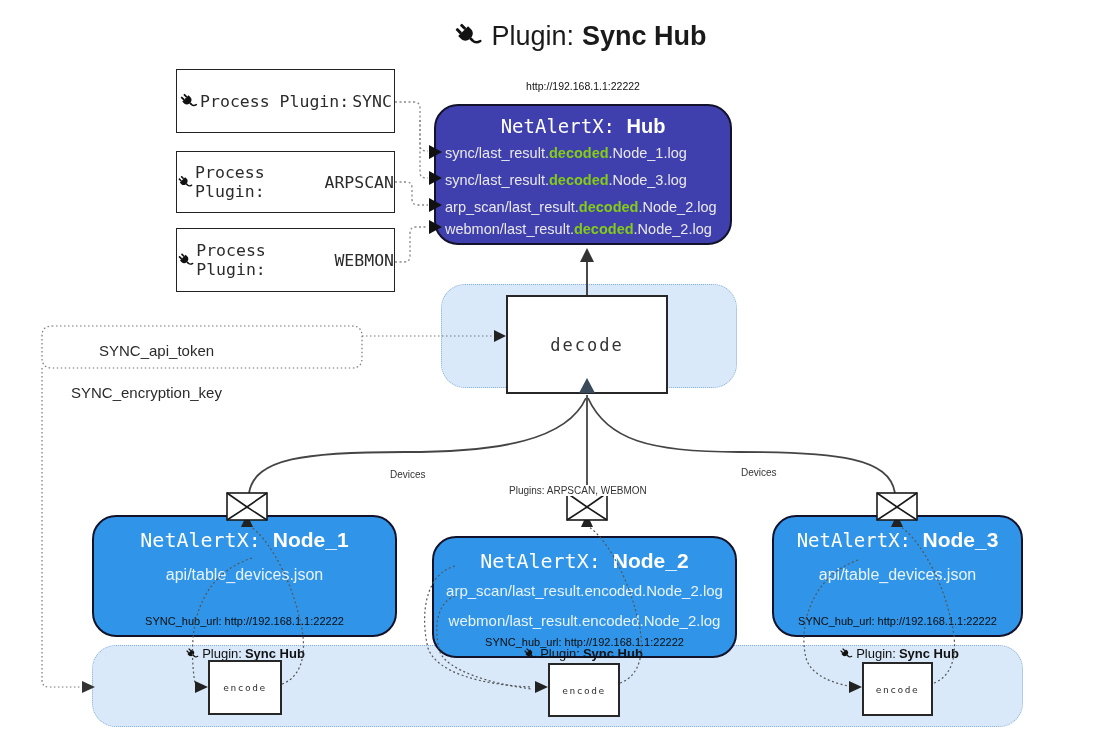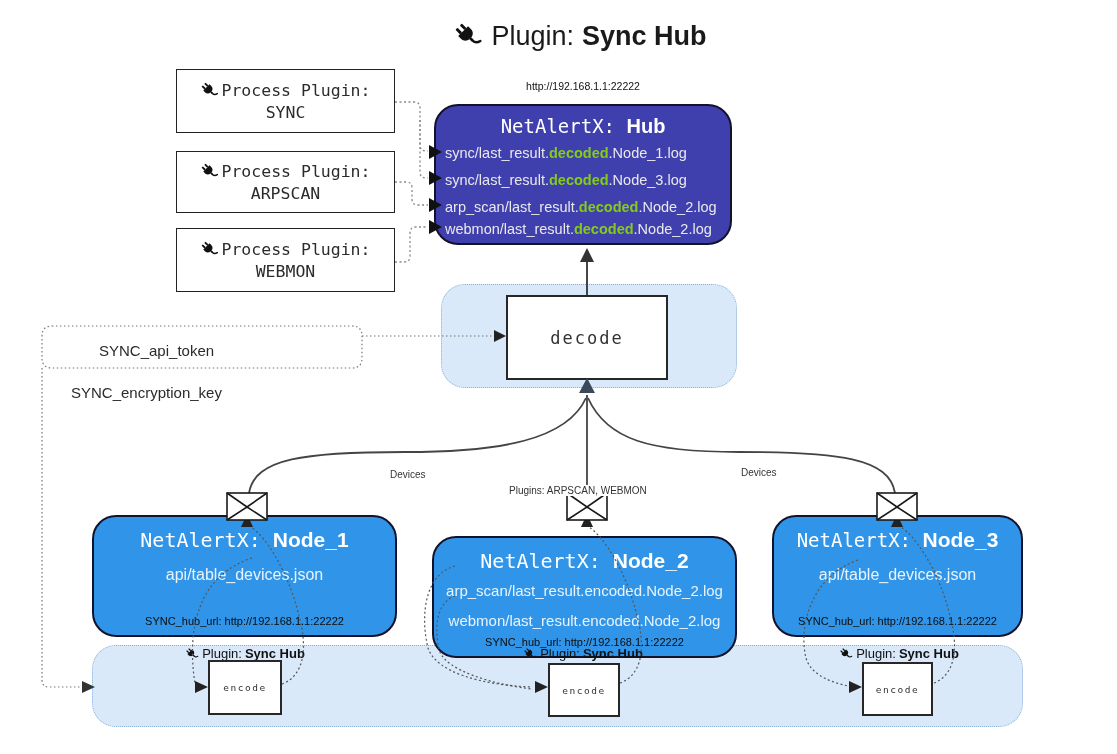--- a/index.html
+++ b/index.html
@@ -13,39 +13,39 @@
   .layer-wires{position:absolute;inset:0;z-index:2;pointer-events:none;}
   .layer-labels{position:absolute;inset:0;z-index:3;pointer-events:none;margin-top:24px;}
 
   
   .title{left:380;top:14px;left:340px;width:480px;height:44px;display:flex;align-items:center;
          justify-content:center;gap:8px;font-size:27px;color:#1a1a1a;}
   .title .bold{font-weight:bold;}
 
   
   .pbox{left:176px;width:219px;border:1.6px solid #222;background:#fff;
-        display:flex;flex-direction:column;align-items:center;justify-content:center;
+        display:flex;flex-direction:row;align-items:center;justify-content:center;
         font-size:16.5px;color:#2b2b2b;gap:3px;box-sizing:border-box;}
   .pbox .row{display:flex;align-items:center;gap:2px;}
 
   
   .hub-url{left:434px;top:80px;width:298px;text-align:center;font-size:10.5px;color:#111;}
   .hub{left:434px;top:104px;width:298px;height:141px;background:#3f3fae;
        border:2px solid #12122a;border-radius:24px;box-sizing:border-box;color:#fff;}
   .hub-title{position:absolute;top:9px;left:0;width:100%;text-align:center;font-size:19px;}
   .hub-title .bold{font-family:"Liberation Sans", sans-serif;font-weight:bold;font-size:20px;}
   .hub-log{position:absolute;left:9px;font-size:14.5px;color:#e9e9e9;white-space:nowrap;}
   .hub-log b{color:#84cc16;}
 
   
   .soft{background:#d9e9fa;border:1.6px dotted #8ab0d6;border-radius:24px;box-sizing:border-box;}
   .decode-wrap{left:441px;top:284px;width:296px;height:104px;}
   .iobox{background:#fff;border:2px solid #272727;box-sizing:border-box;display:flex;
          align-items:center;justify-content:center;color:#333;}
-  .decode-box{left:506px;top:295px;width:162px;height:85px;font-size:17px;letter-spacing:2px;}
+  .decode-box{left:506px;top:295px;width:162px;height:99px;font-size:17px;letter-spacing:2px;}
   .band{left:92px;top:645px;width:931px;height:82px;}
   .encode-box{font-size:9.5px;letter-spacing:1.5px;}
   .band-label{height:15px;display:flex;align-items:center;justify-content:center;gap:3px;
               font-size:13px;color:#111;}
   .band-label .bold{font-weight:bold;}
 
   
   .node{top:515px;height:122px;background:#3095e8;border:2px solid #12122a;border-radius:24px;
         box-sizing:border-box;color:#fff;}
   .node-title{position:absolute;top:11px;left:0;width:100%;text-align:center;font-size:20px;white-space:nowrap;}

